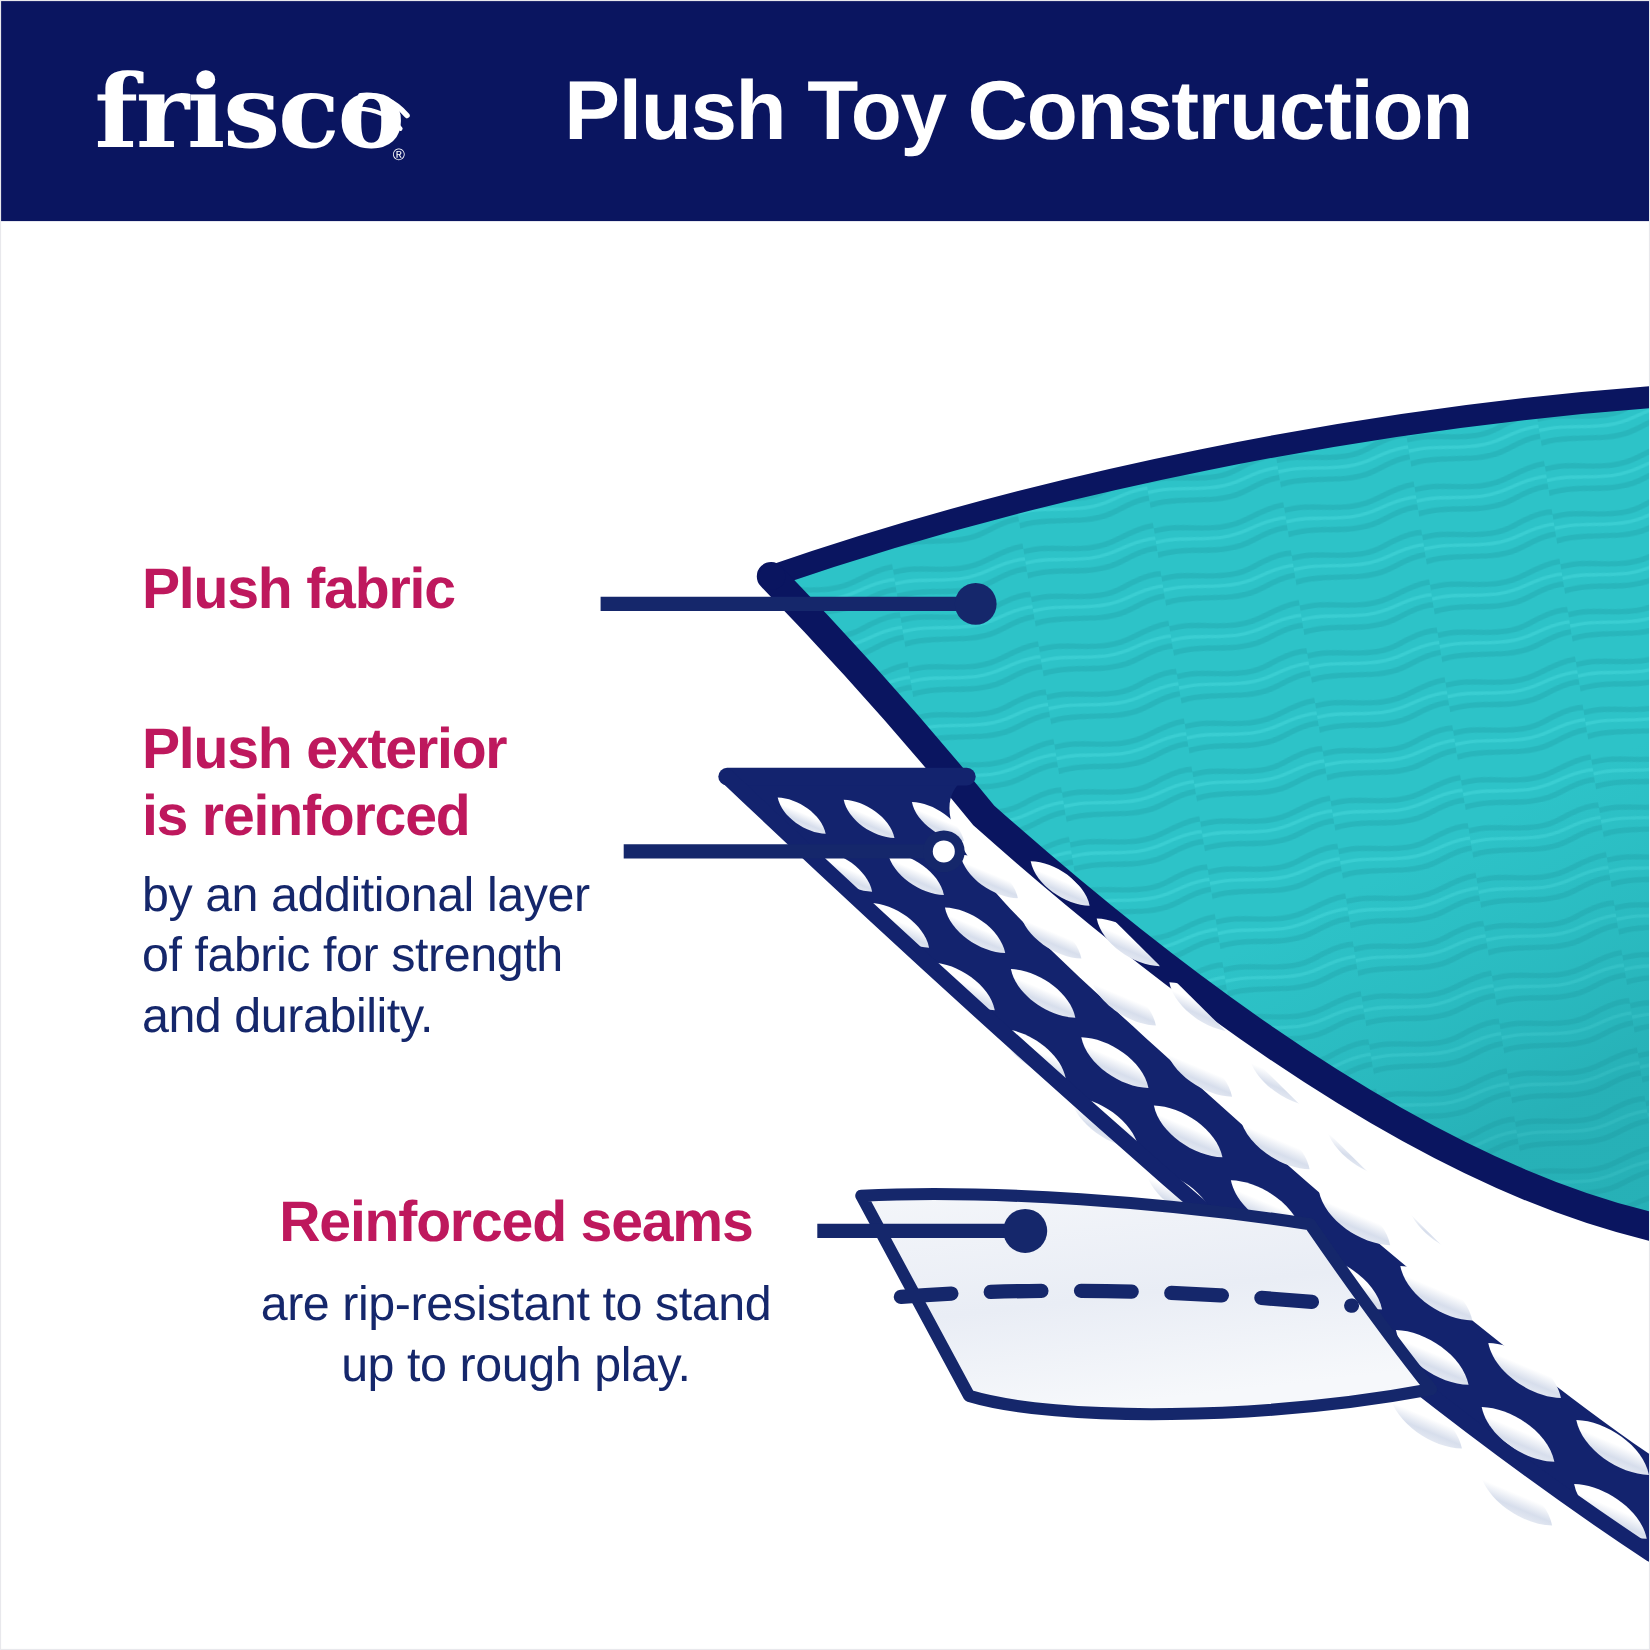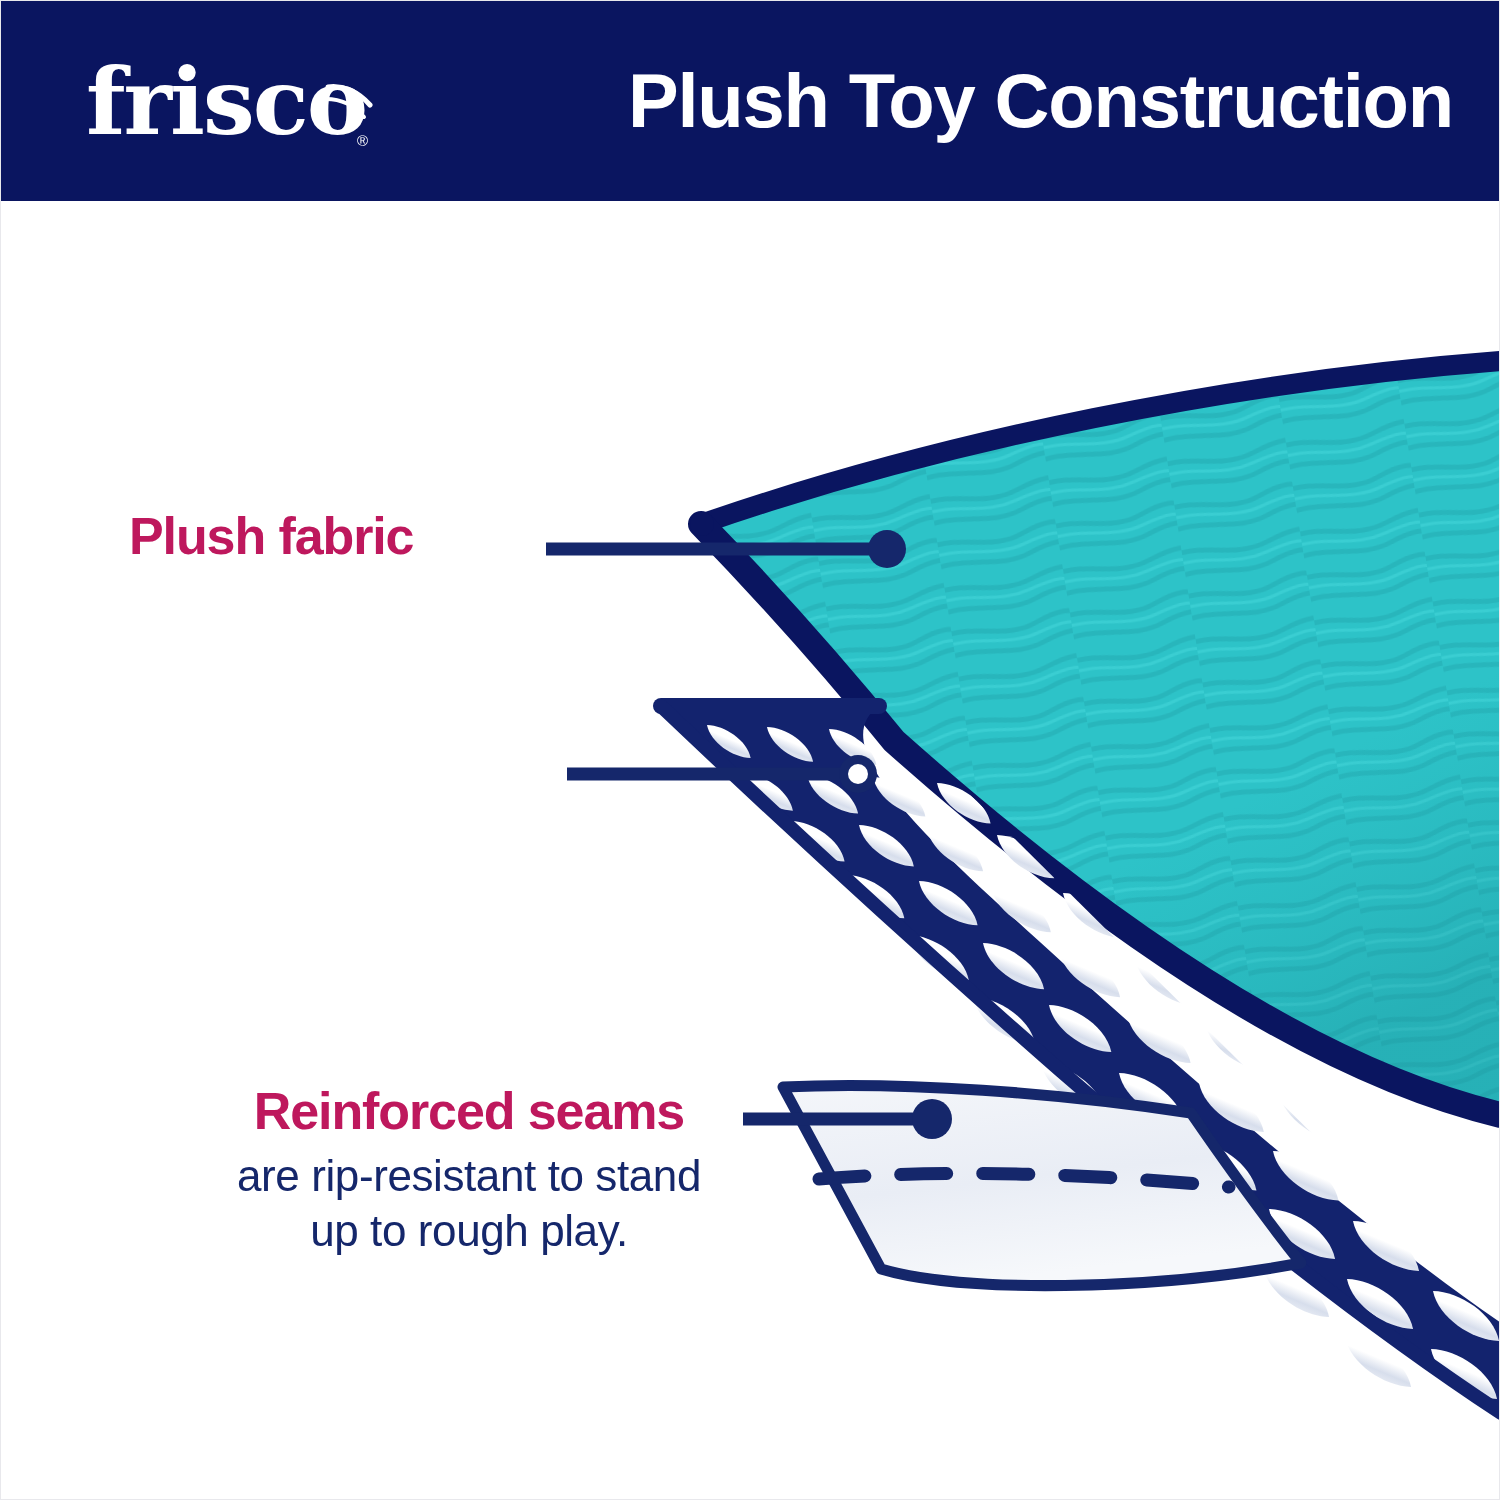--- a/index.html
+++ b/index.html
@@ -70,21 +70,20 @@
     top: 44px;
     width: 940px;
     height: 112px;
     color: #ffffff;
     font-family: "Liberation Sans", sans-serif;
     font-size: 76px;
     font-weight: 700;
     letter-spacing: -1.2px;
     line-height: 112px;
     white-space: nowrap;
-    text-align: right;
   }
 
   
   .callout { position: absolute; }
   .callout .c-head {
     color: #be185d;
     font-family: "Liberation Sans", sans-serif;
     font-weight: 700;
     font-size: 52px;
     line-height: 61px;
@@ -99,21 +98,21 @@
     font-size: 44px;
     line-height: 55px;
     letter-spacing: -0.4px;
     white-space: pre-line;
     margin: 0;
   }
   #callout-plush-fabric      { left: 128px; top: 505px;  width: 470px; }
   #callout-plush-exterior    { left: 128px; top: 650px;  width: 600px; }
   #callout-plush-exterior .c-body { margin-top: 13px; }
   #callout-reinforced-seams  { left: 128px; top: 1080px; width: 680px; text-align: center; }
-  #callout-reinforced-seams .c-body { margin-top: 6px; }
+  #callout-reinforced-seams .c-body { margin-top: 16px; }
 
   
   #illustration {
     position: absolute;
     left: 0;
     top: 200px;
     width: 1500px;
     height: 1300px;
   }
 </style>
@@ -133,20 +132,27 @@
       <span class="logo-reg">®</span>
     </div>
 
     <div id="header-title">Plush Toy Construction</div>
   </div>
 
   <div class="callout" id="callout-plush-fabric">
     <p class="c-head">Plush fabric</p>
   </div>
 
+  <div class="callout" id="callout-plush-exterior">
+    <p class="c-head">Plush exterior
+is reinforced</p>
+    <p class="c-body">by an additional layer
+of fabric for strength
+and durability.</p>
+  </div>
 
   <div class="callout" id="callout-reinforced-seams">
     <p class="c-head">Reinforced seams</p>
     <p class="c-body">are rip-resistant to stand
 up to rough play.</p>
   </div>
 
   <svg id="illustration" viewBox="0 200 1500 1300" aria-hidden="true">
     <defs>
 

